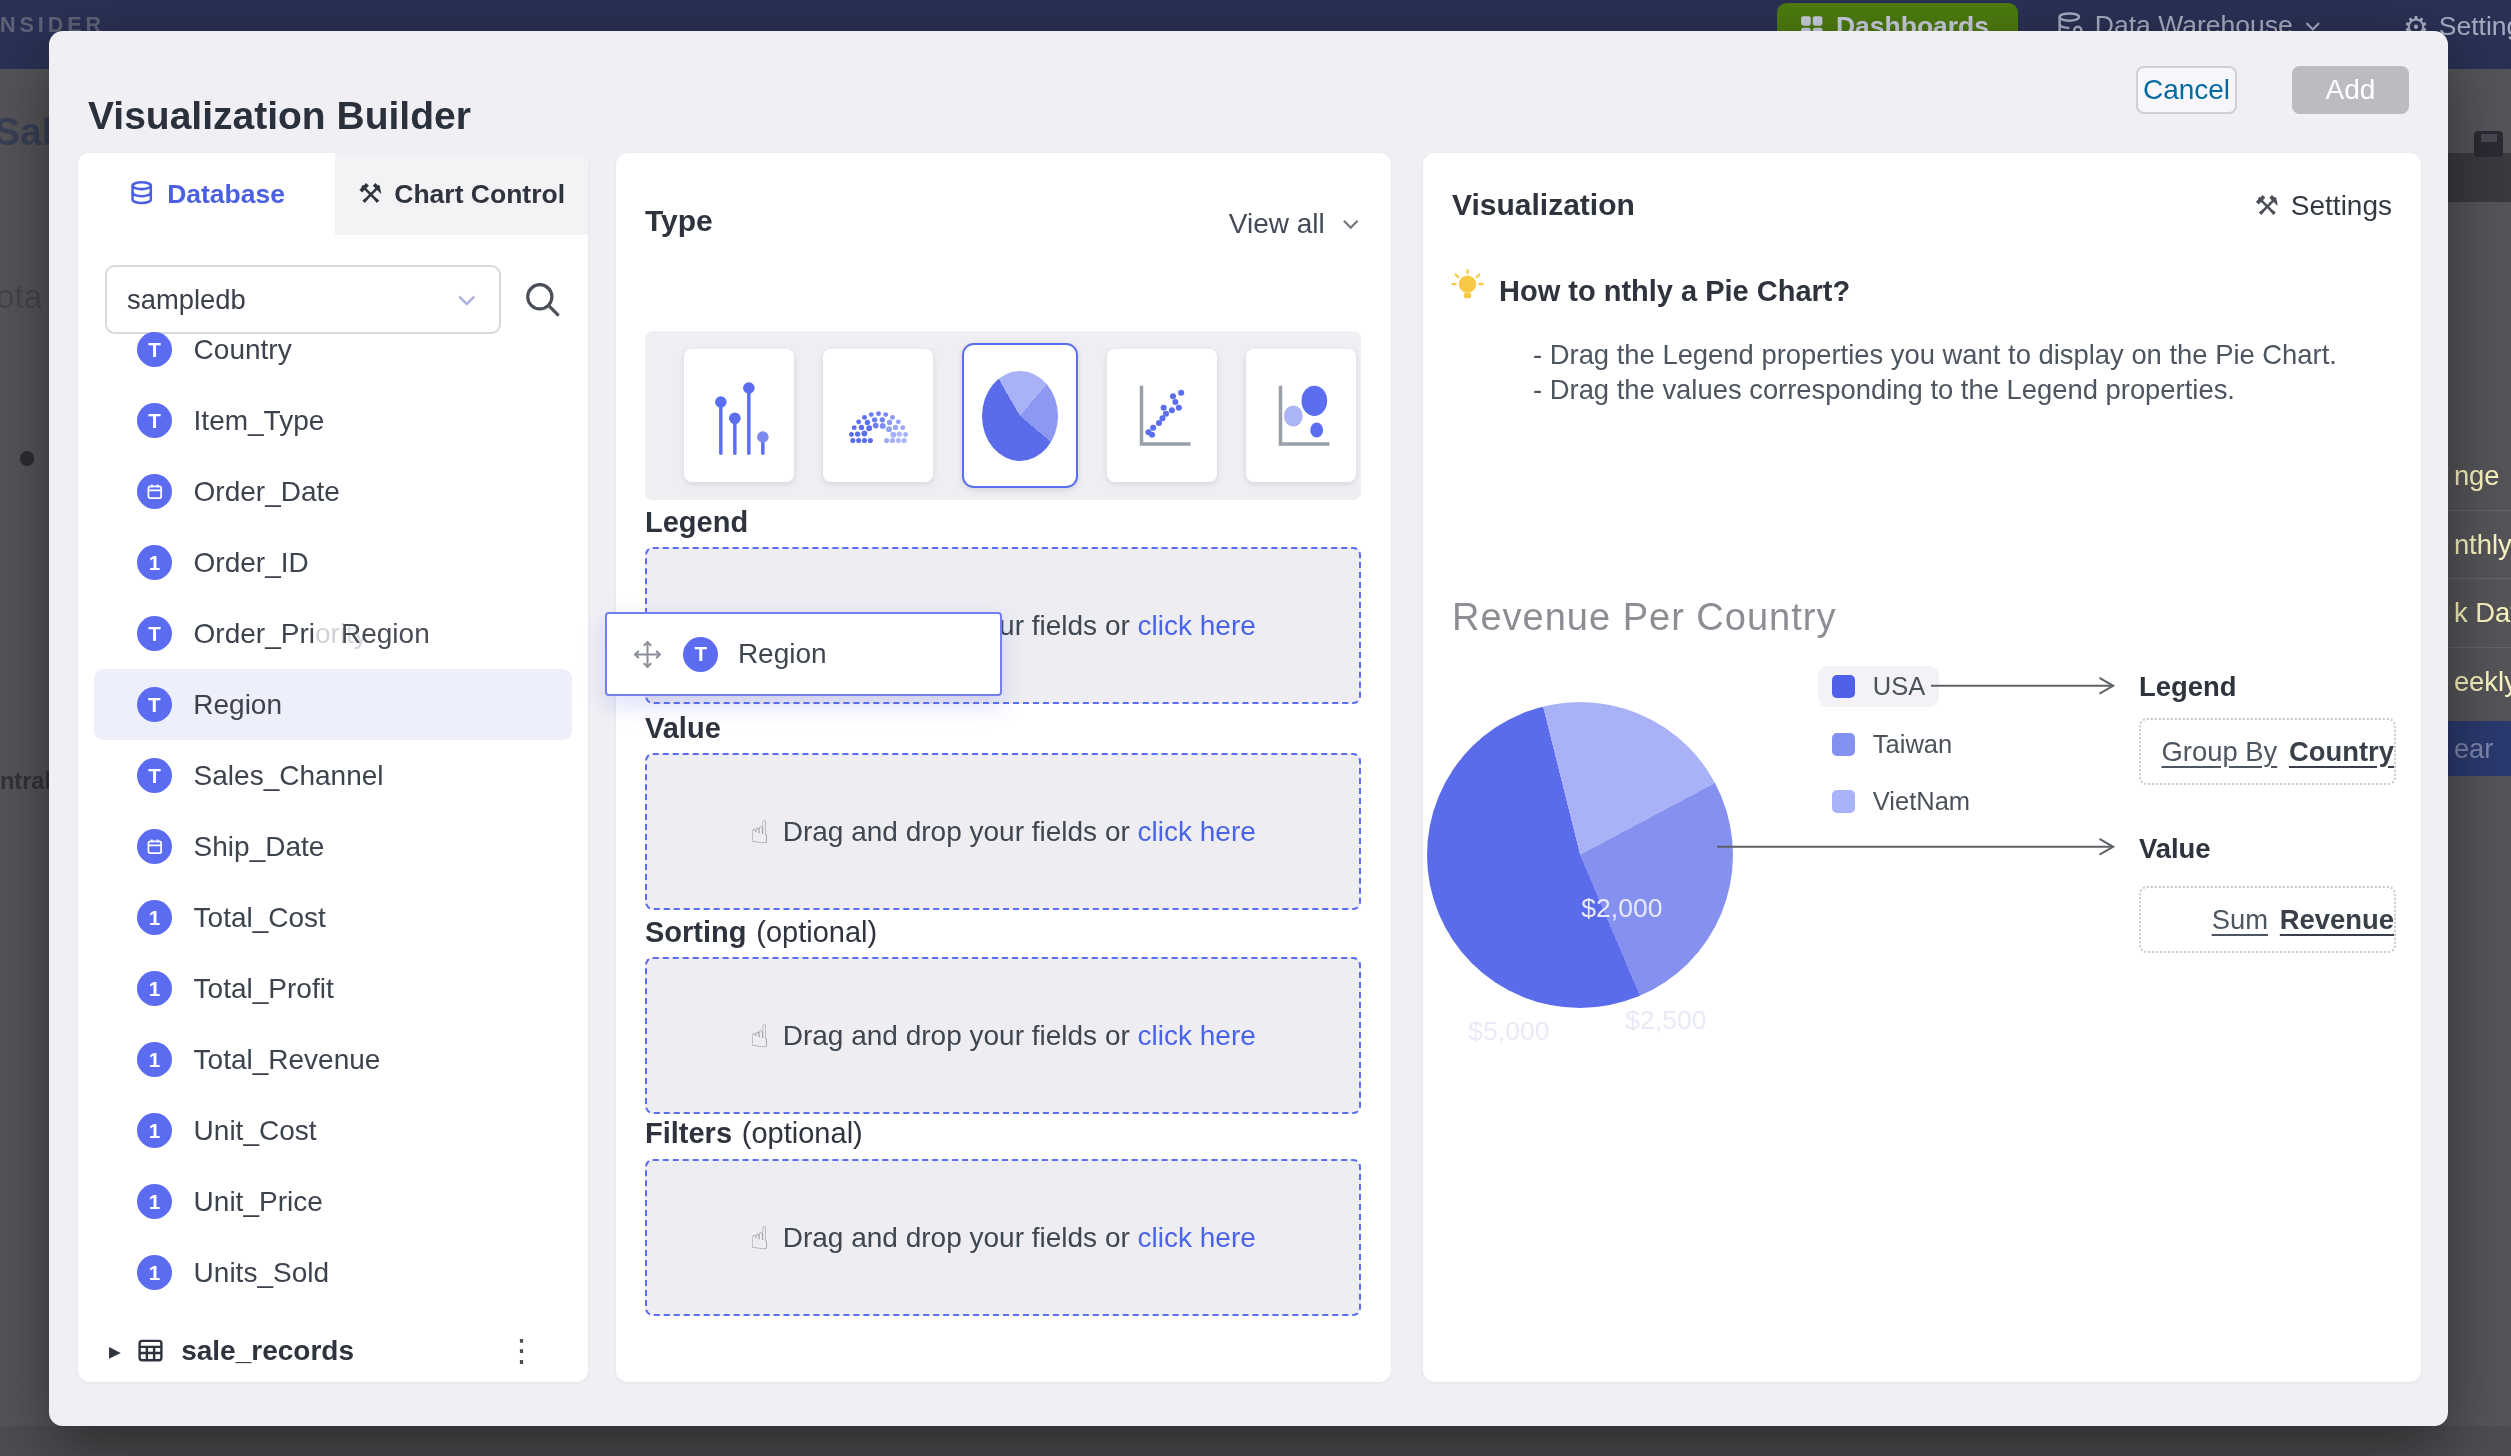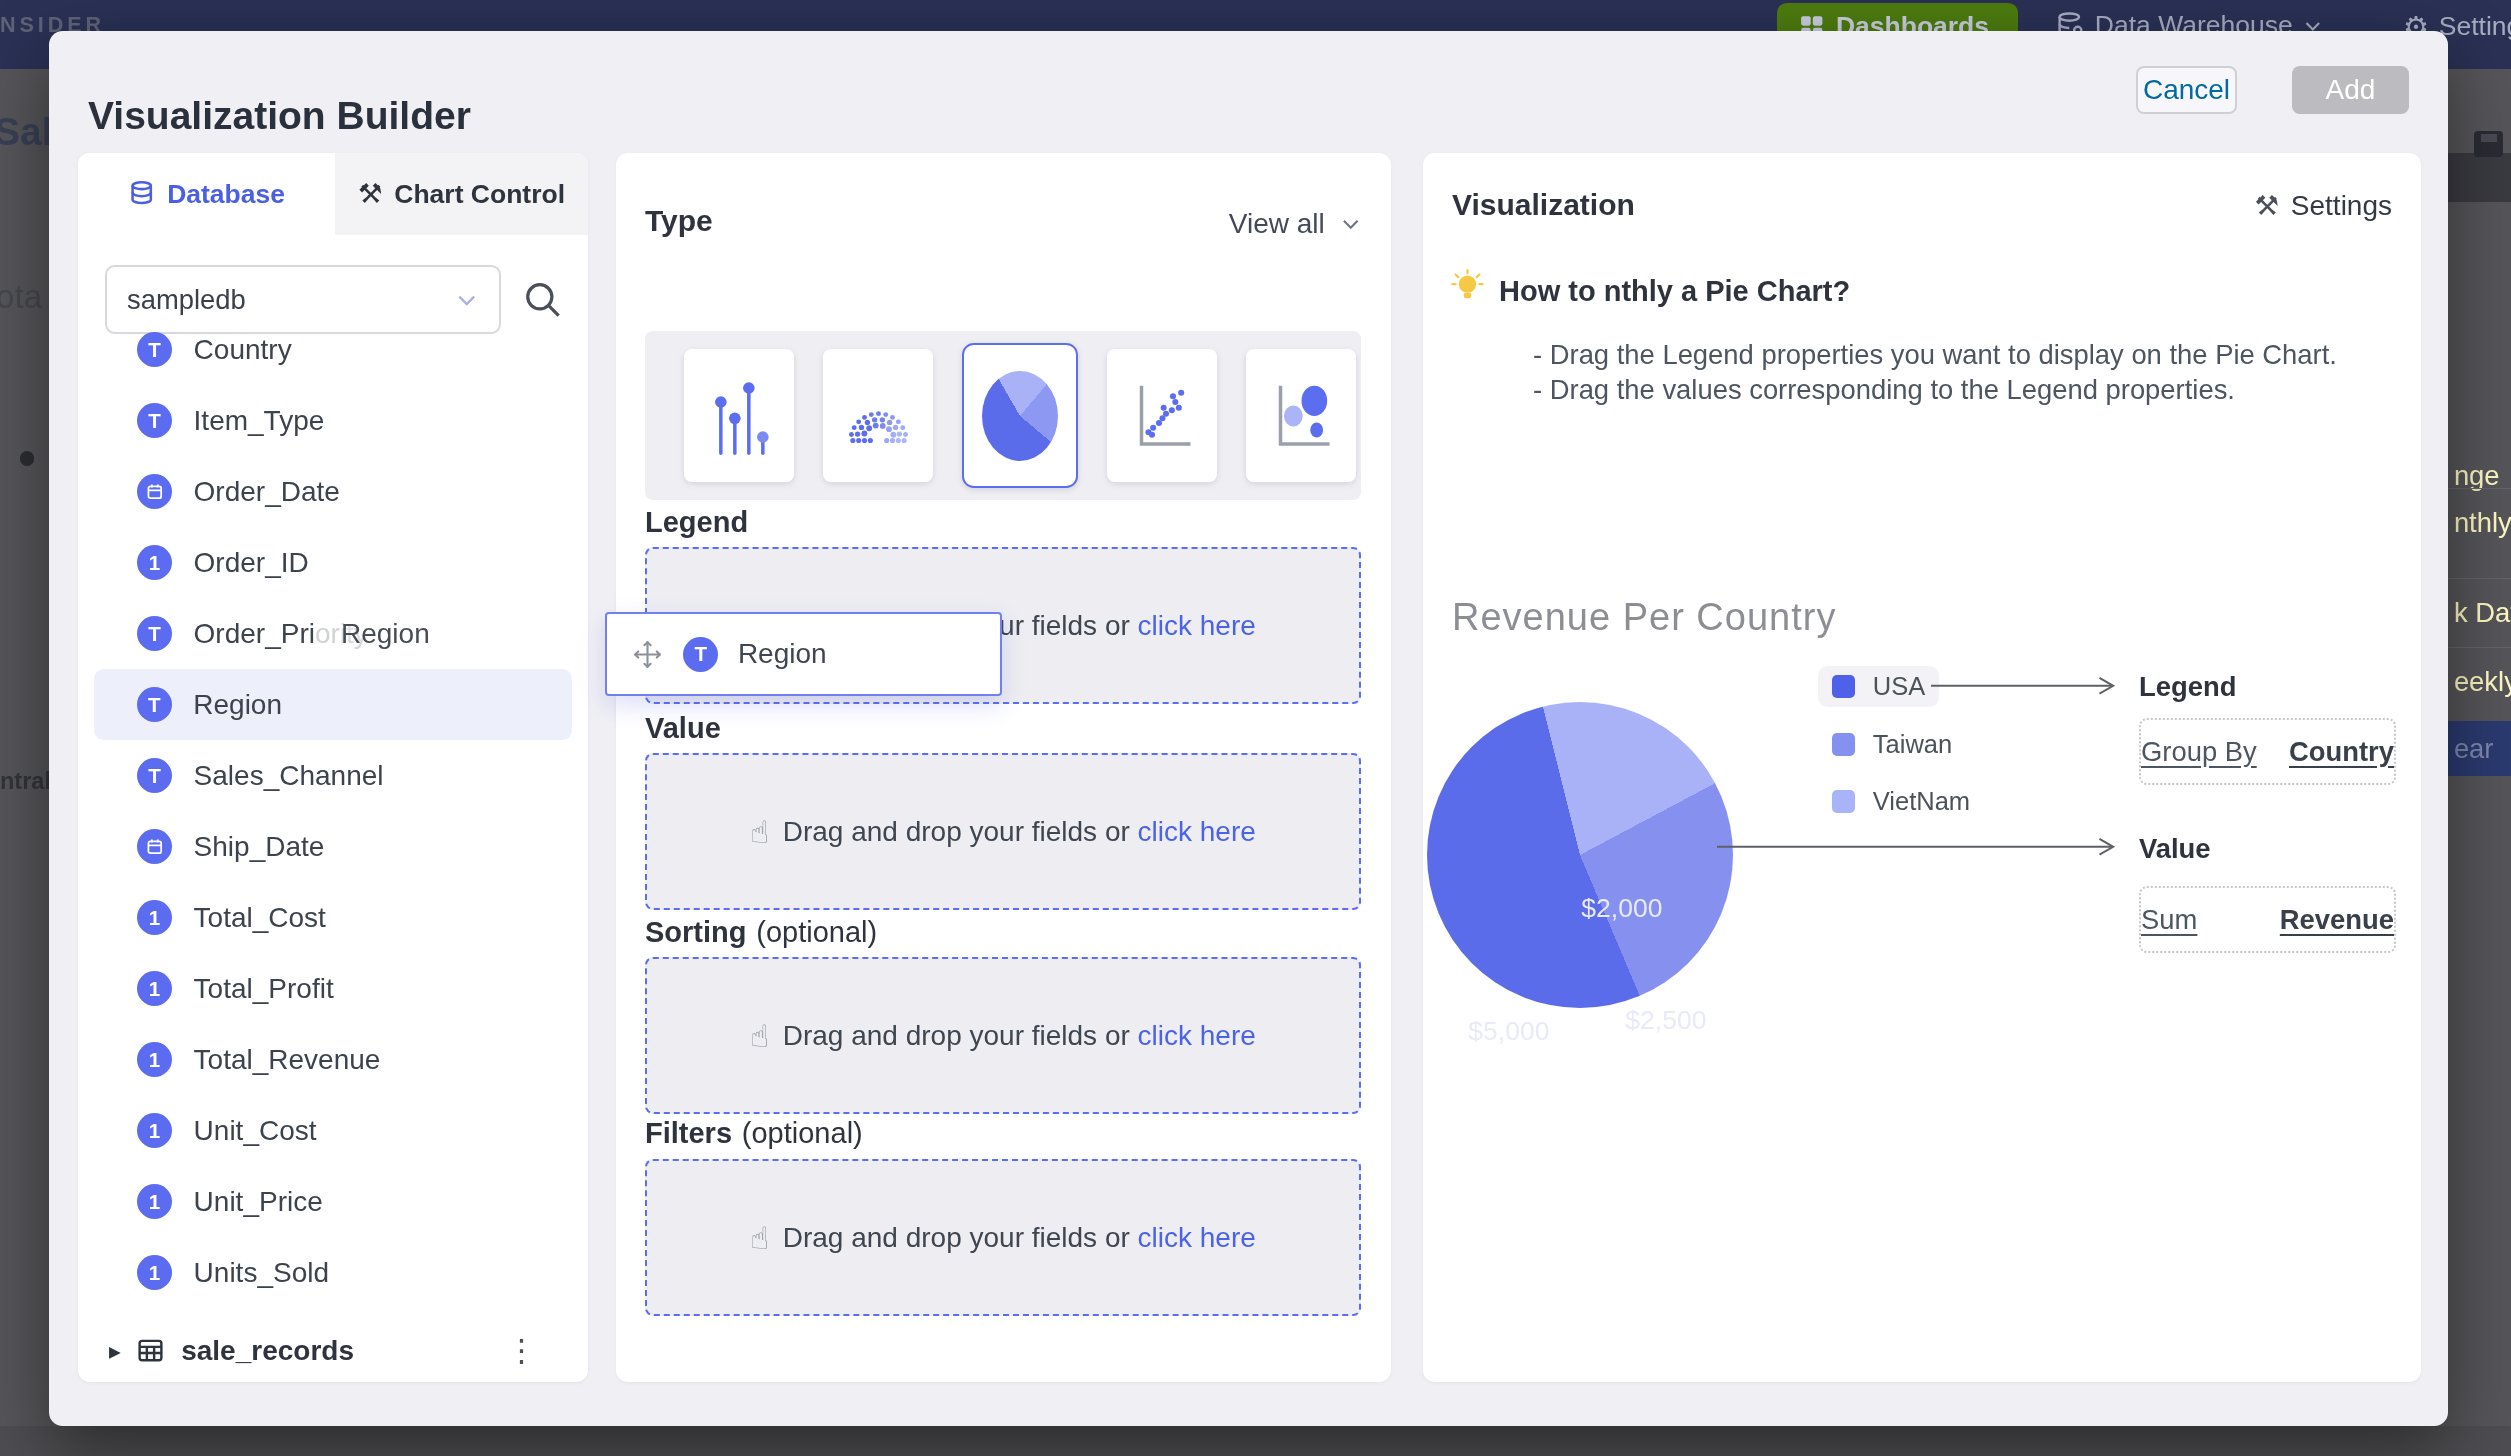--- a/index.html
+++ b/index.html
@@ -111,21 +111,21 @@
   .leg-row.pill{background:#f3f3f7;border-radius:9.8px;}
   .swatch{width:23.5px;height:23.5px;border-radius:4.9px;flex:0 0 23.5px;}
   .leg-txt{font-size:25.5px;color:#4b5259;}
   #leg-usa{top:513px;}
   #leg-taiwan{top:571px;}
   #leg-vietnam{top:628px;}
   .ann-label{font-size:27.4px;font-weight:bold;color:#2e333d;}
   #ann-legend{left:716px;top:518px;}
   #ann-value{left:716px;top:680px;}
   .ann-box{left:716px;width:257px;height:67px;border:2px dotted #c6c8ce;border-radius:7.8px;
-           display:flex;align-items:center;justify-content:space-between;gap:11.8px;font-size:27.4px;color:#4d5560;box-sizing:border-box;}
+           display:flex;align-items:center;justify-content:flex-end;gap:11.8px;font-size:27.4px;color:#4d5560;box-sizing:border-box;}
   #box-legend{top:565px;}
   #box-value{top:733px;}
   .u{text-decoration:underline;text-underline-offset:4.9px;}
   .ann-box b{color:#3a4049;}
   svg{display:block;}
 </style>
 </head>
 <body>
 
 <div id="stage">
@@ -164,21 +164,21 @@
 
   <div class="abs frag" id="frag-sal">Sal</div>
   <div class="abs frag" id="frag-ota">ota</div>
   <div class="abs" id="frag-dot"></div>
   <div class="abs frag" id="frag-ntral">ntral</div>
 
   <div class="abs" id="right-dark"></div>
   <div class="abs" id="floppy"></div>
 
   <div class="abs rmenu-item first" style="top:441px;">nge</div>
-  <div class="abs rmenu-item" style="top:488px;">nthly</div>
+  <div class="abs rmenu-item" style="top:510px;">nthly</div>
   <div class="abs rmenu-item" style="top:578px;">k Date</div>
   <div class="abs rmenu-item" style="top:647px;">eekly</div>
   <div class="abs rmenu-item sel" style="top:721px;">ear</div>
   <div class="abs" id="below-modal"></div>
 
   <div class="abs" id="modal">
 
     <div class="abs" id="modal-title">Visualization Builder</div>
     <div class="abs btn" id="btn-cancel">Cancel</div>
     <div class="abs btn" id="btn-add">Add</div>

